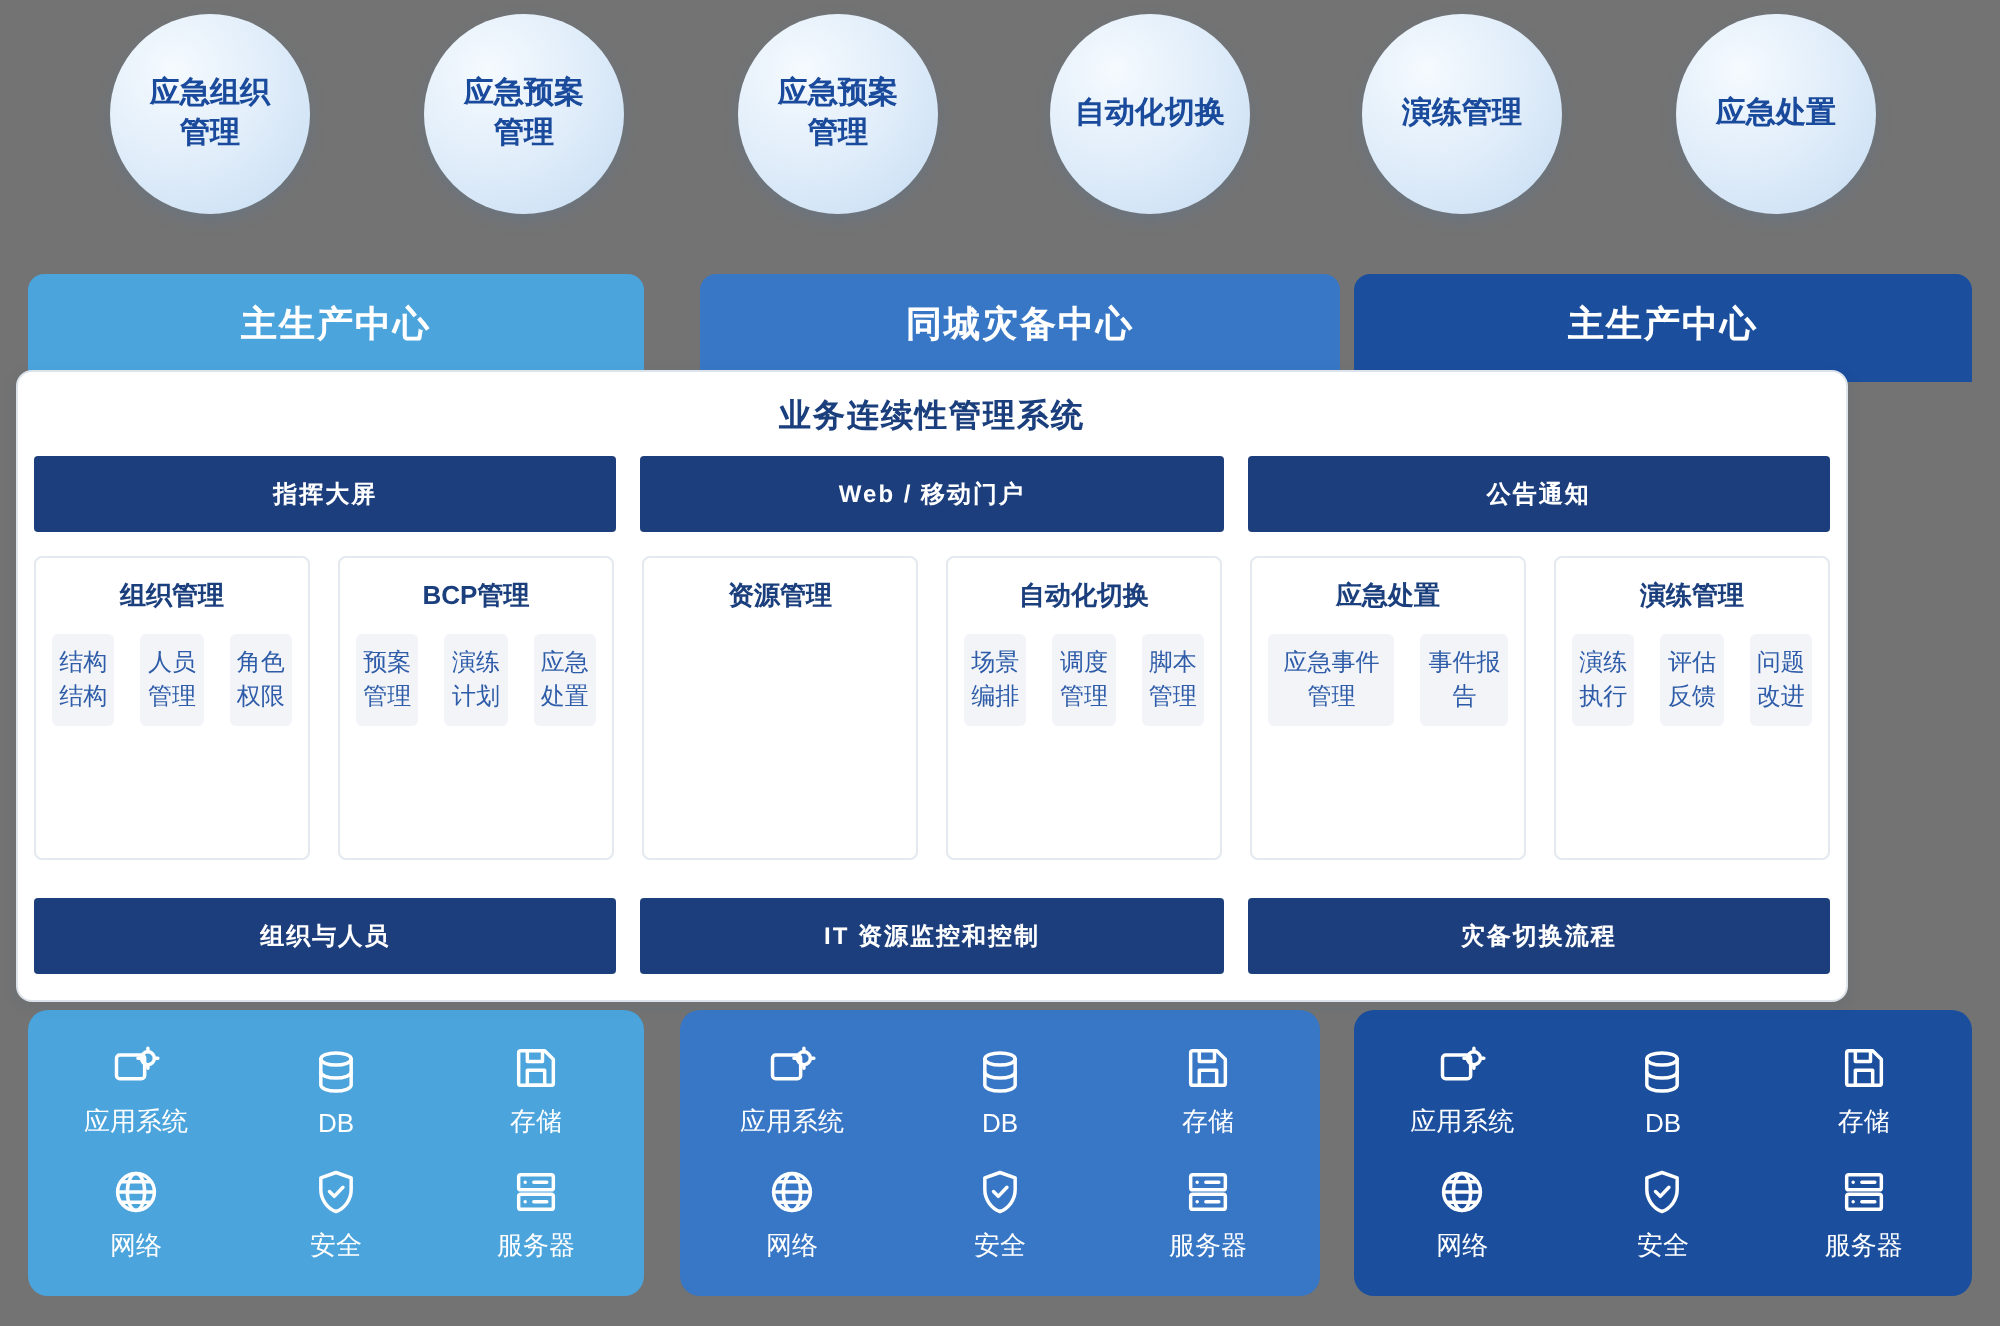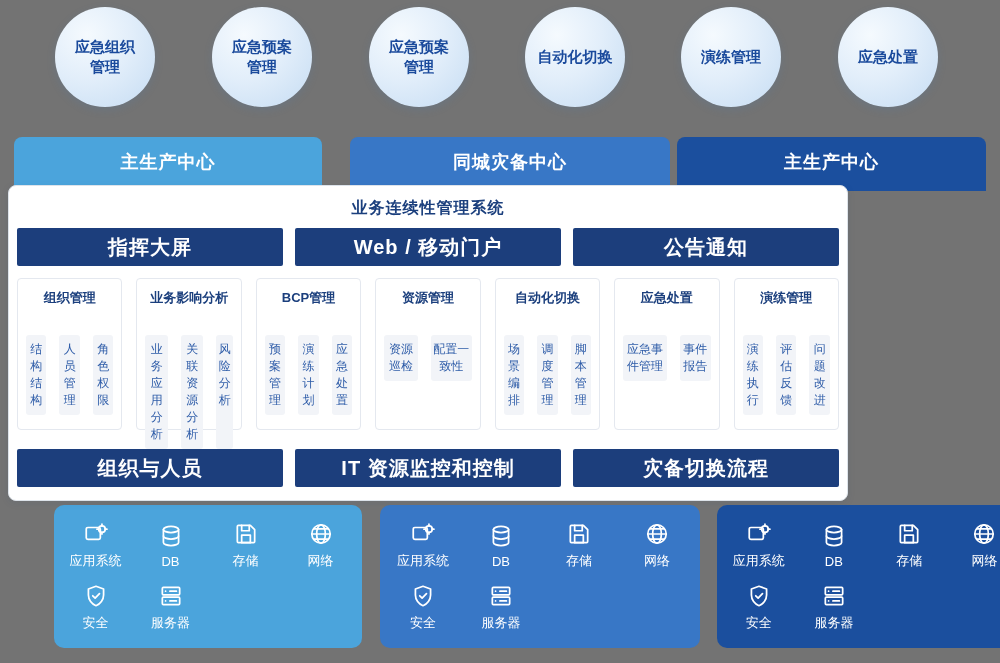--- a/index.html
+++ b/index.html
@@ -13,41 +13,41 @@
     display:flex; align-items:center; justify-content:center; text-align:center;
     color:#1a4a9c; font-weight:bold; font-size:15px; line-height:1.35; white-space:pre-line;
     box-shadow:0 3px 8px rgba(70,130,190,0.18); }
 
   
   .center-bar { position:absolute; top:137px; height:54px; border-radius:8px 8px 0 0;
     display:flex; align-items:flex-start; justify-content:center; color:#ffffff;
     font-weight:bold; font-size:18px; padding-top:13px; z-index:0; letter-spacing:1px;text-align:right; }
 
   
-  .system-box { position:absolute; left:8px; top:185px; width:840px; height:316px;
+  .system-box { position:absolute; left:8px; top:185px; width:916px; height:316px;
     background:#ffffff; border:1px solid #dde3ea; border-radius:8px; z-index:1;
     box-shadow:0 2px 8px rgba(30,60,110,0.08); }
   .sys-title { text-align:center; margin-top:12px; color:#1b3f7d; font-weight:bold; font-size:16px; letter-spacing:1px; }
 
   .bars-row { display:flex; gap:12px; padding:0 8px; margin-top:9px; }
-  .navy-bar { flex:1; background:#1c3e7c; color:#ffffff; font-weight:bold; font-size:20px;
+  .navy-bar { flex:1; background:#1c3e7c; color:#ffffff; font-weight:bold; font-size:12px;
     height:38px; display:flex; align-items:center; justify-content:center; border-radius:2px; letter-spacing:1px; }
 
   .cards-row { display:flex; gap:14px; padding:12px 8px 10px; }
   .card { flex:1; border:1px solid #e4e8ef; border-radius:4px; background:#ffffff;
-    padding:10px 8px; height:152px; display:flex; flex-direction:column;gap:18px; }
+    padding:10px 8px; height:152px; display:flex; flex-direction:column; }
   .card-title { text-align:center; font-weight:bold; font-size:13px; color:#1b3f7d; margin-bottom:10px; }
   .card-items { display:flex; flex-direction:row; gap:13px; }
   .card-item { background:#f2f4f8; color:#2e5ca8; font-size:12px; text-align:center;
     padding:6px 2px; border-radius:3px; }
 
   
   .infra { position:absolute; top:505px; height:143px; border-radius:10px;
-    display:grid; grid-template-columns:repeat(4,1fr); grid-template-rows:1fr 1fr;
-    padding:10px 4px; z-index:0;margin-left:40px; }
+    display:grid; grid-template-columns:repeat(3,1fr); grid-template-rows:1fr 1fr;
+    padding:10px 4px; z-index:0; }
   .cell { display:flex; flex-direction:column; align-items:center; justify-content:center; gap:5px; }
   .ic { width:26px; height:26px; stroke:#ffffff; fill:none; stroke-width:1.6;
     stroke-linecap:round; stroke-linejoin:round; }
   .ilabel { color:#ffffff; font-size:13px; }
 </style>
 </head>
 <body>
 
 <svg width="0" height="0" style="position:absolute" aria-hidden="true">
   <defs>
@@ -112,41 +112,29 @@
     <div class="cards-row">
       <div class="card">
         <div class="card-title">组织管理</div>
         <div class="card-items">
           <div class="card-item">结构结构</div>
           <div class="card-item">人员管理</div>
           <div class="card-item">角色权限</div>
         </div>
       </div>
       <div class="card">
-        <div class="card-title">业务影响分析</div>
-        <div class="card-items">
-          <div class="card-item">业务应用分析</div>
-          <div class="card-item">关联资源分析</div>
-          <div class="card-item">风险分析</div>
-        </div>
-      </div>
-      <div class="card">
         <div class="card-title">BCP管理</div>
         <div class="card-items">
           <div class="card-item">预案管理</div>
           <div class="card-item">演练计划</div>
           <div class="card-item">应急处置</div>
         </div>
       </div>
       <div class="card">
         <div class="card-title">资源管理</div>
-        <div class="card-items">
-          <div class="card-item">资源巡检</div>
-          <div class="card-item">配置一致性</div>
-        </div>
       </div>
       <div class="card">
         <div class="card-title">自动化切换</div>
         <div class="card-items">
           <div class="card-item">场景编排</div>
           <div class="card-item">调度管理</div>
           <div class="card-item">脚本管理</div>
         </div>
       </div>
       <div class="card">

